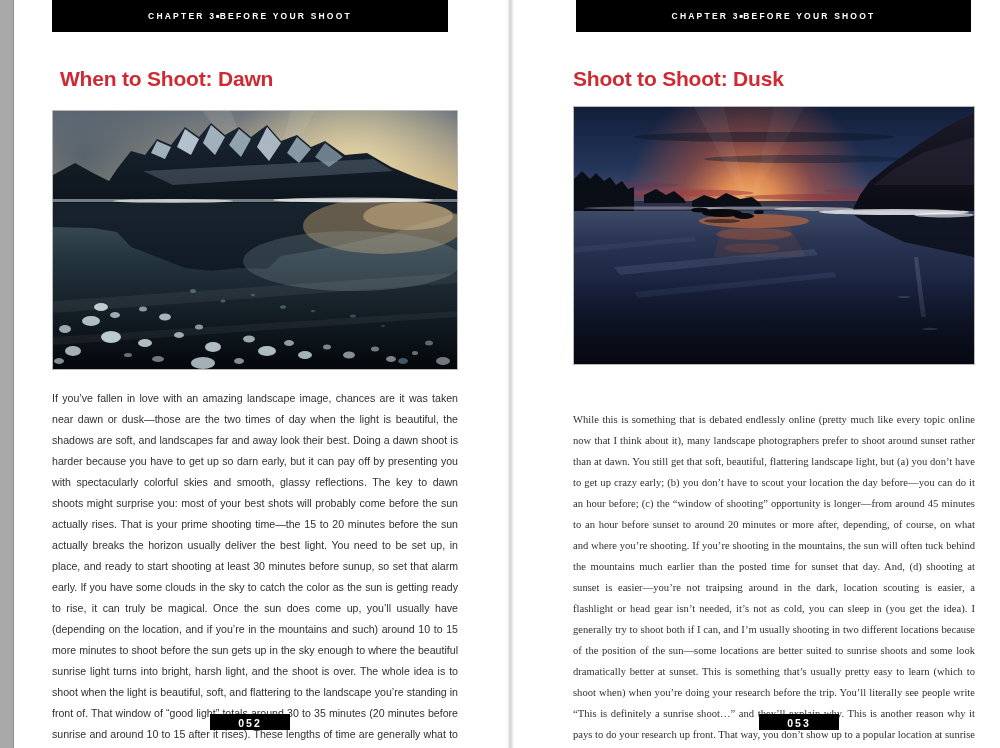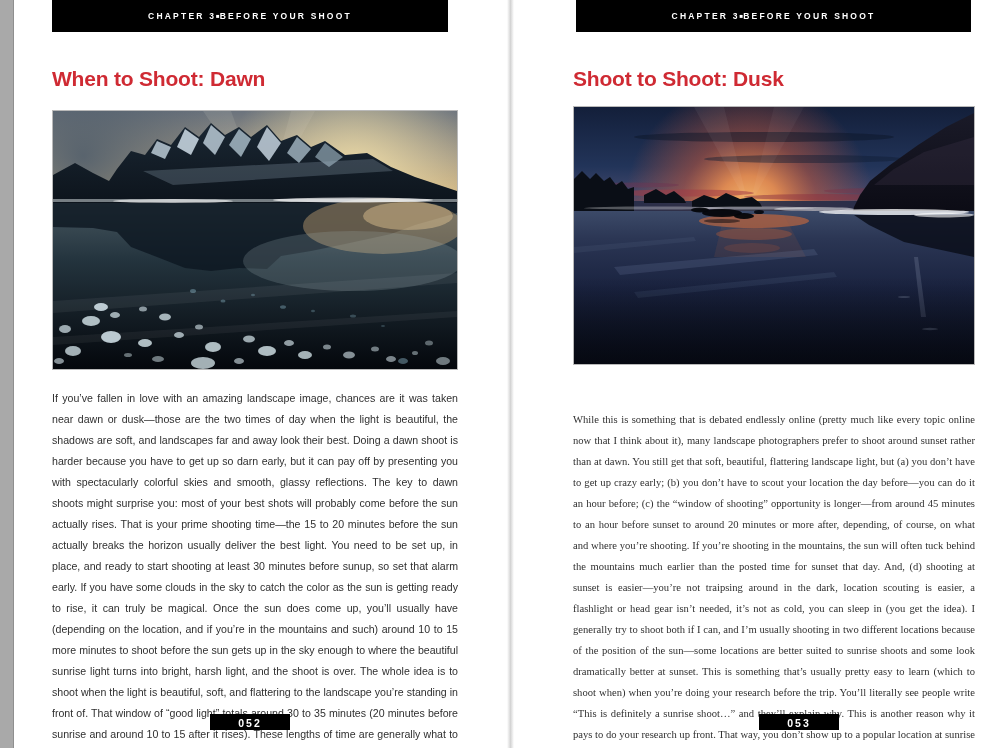--- a/index.html
+++ b/index.html
@@ -27,21 +27,21 @@
   .running-header .sq{
     font-size:6px;letter-spacing:0;line-height:1;transform:translateY(-0.5px);
   }
   .hdr-left{left:52px;width:396px;}
   .hdr-right{left:576px;width:395px;}
   .section-title{
     position:absolute;top:66px;margin:0;
     font-size:21px;line-height:26px;font-weight:bold;letter-spacing:-0.2px;
     color:var(--title-red,#cf2a33);
   }
-  .title-left{left:52px;}
+  .title-left{left:60px;}
   .title-right{left:573px;}
   figure.photo{
     position:absolute;margin:0;border:1px solid #b9b9b9;background:#0a0f16;
     box-sizing:content-box;
   }
   .photo-dawn{left:52px;top:110px;width:404px;height:258px;}
   .photo-dusk{left:573px;top:106px;width:400px;height:257px;}
   figure.photo svg{display:block;width:100%;height:100%;}
   .body-text{
     position:absolute;margin:0;

